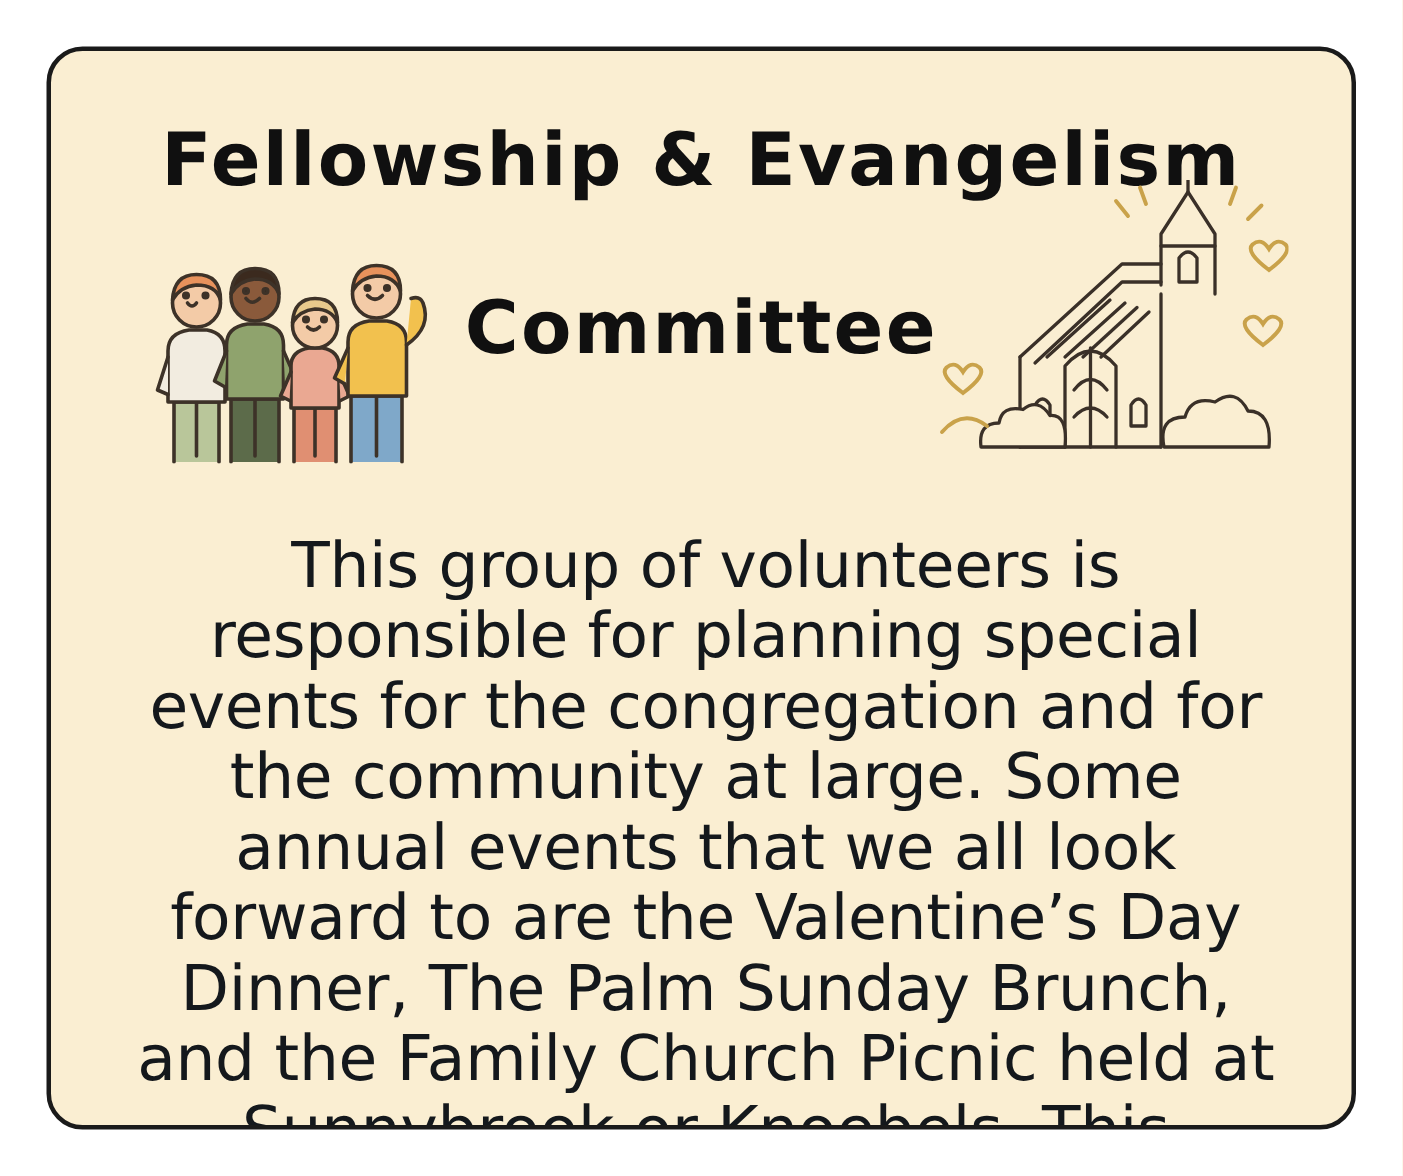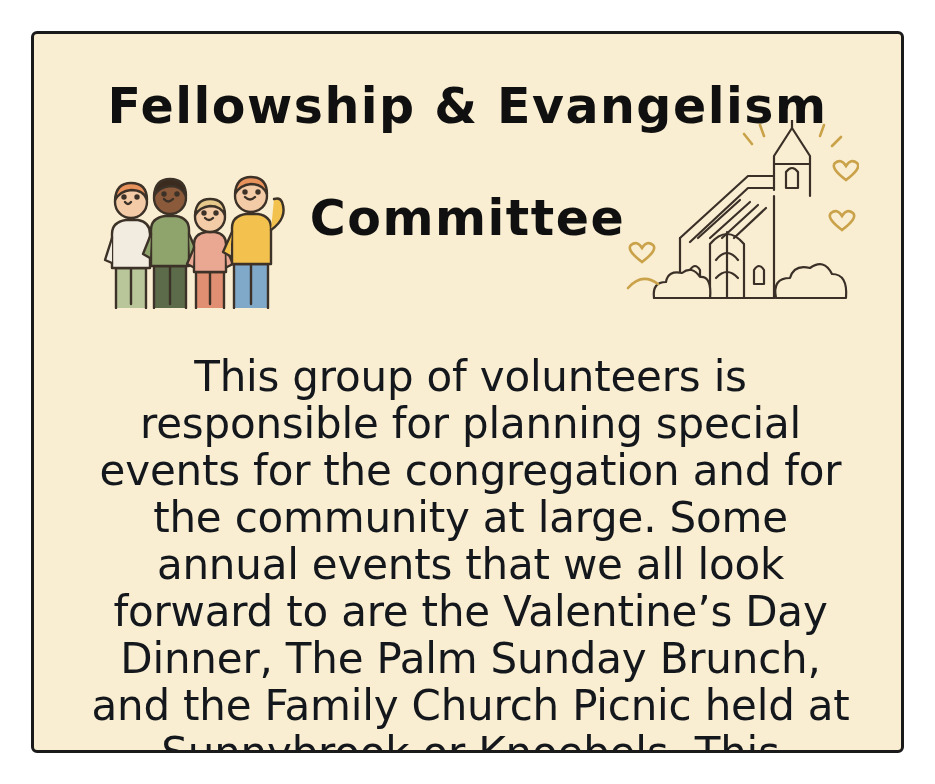--- a/index.html
+++ b/index.html
@@ -15,21 +15,21 @@
   }
 
   .card {
     position: absolute;
     left: 31px;
     top: 31px;
     width: 873px;
     height: 722px;
     background: #faeed2;
     border: 3px solid #1a1a1a;
-    border-radius: 6px;
+    border-radius: 24px;
     box-sizing: border-box;
     overflow: hidden;
   }
 
   .title-block {
     position: absolute;
     left: 0;
     top: 44px;
     width: 100%;
     text-align: center;

